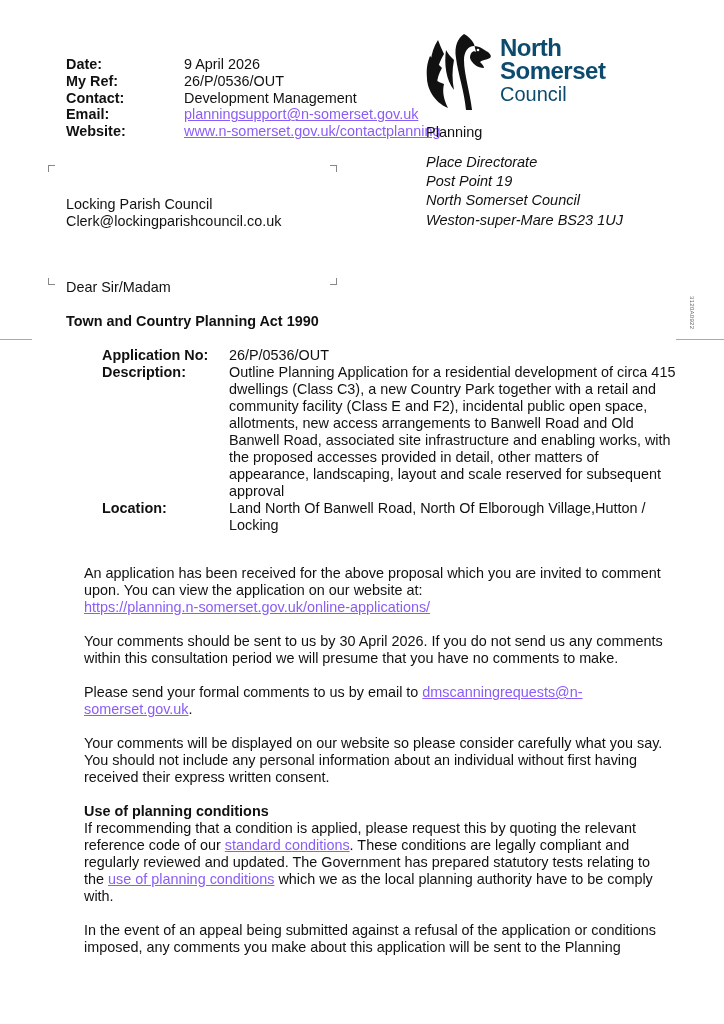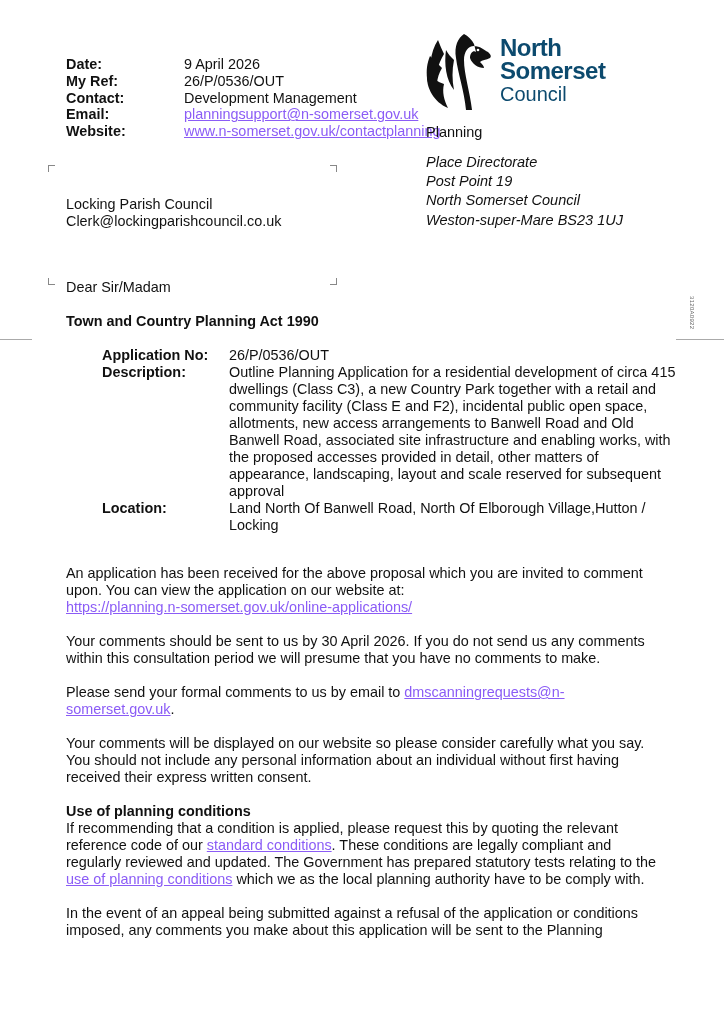--- a/index.html
+++ b/index.html
@@ -38,21 +38,21 @@
   .side-code { left:690px; top:296px; font-size:6px; color:#666; transform-origin:left top; transform:rotate(90deg) translate(0,-10px); white-space:nowrap; letter-spacing:0.3px; }
 
   .act-title { left:66px; top:313px; font-weight:bold; }
 
   .app { left:66px; top:347px; width:580px;margin-left:36px; }
   .app-row { display:flex; }
   .app-label { width:127px; flex:none; font-weight:bold; }
   .app-value { width:450px; }
 
   .body { left:66px; top:565px; width:600px; }
-  .body p { margin:0 0 17px 0; }
+  .body p { margin:0 0 17px 18px; }
   .body .heading { font-weight:bold; display:block; }
 </style>
 </head>
 <body>
 
 <div class="abs meta">
   <div class="meta-row">
     <span class="meta-label">Date:</span>
     <span class="meta-value">9 April 2026</span>
   </div>

